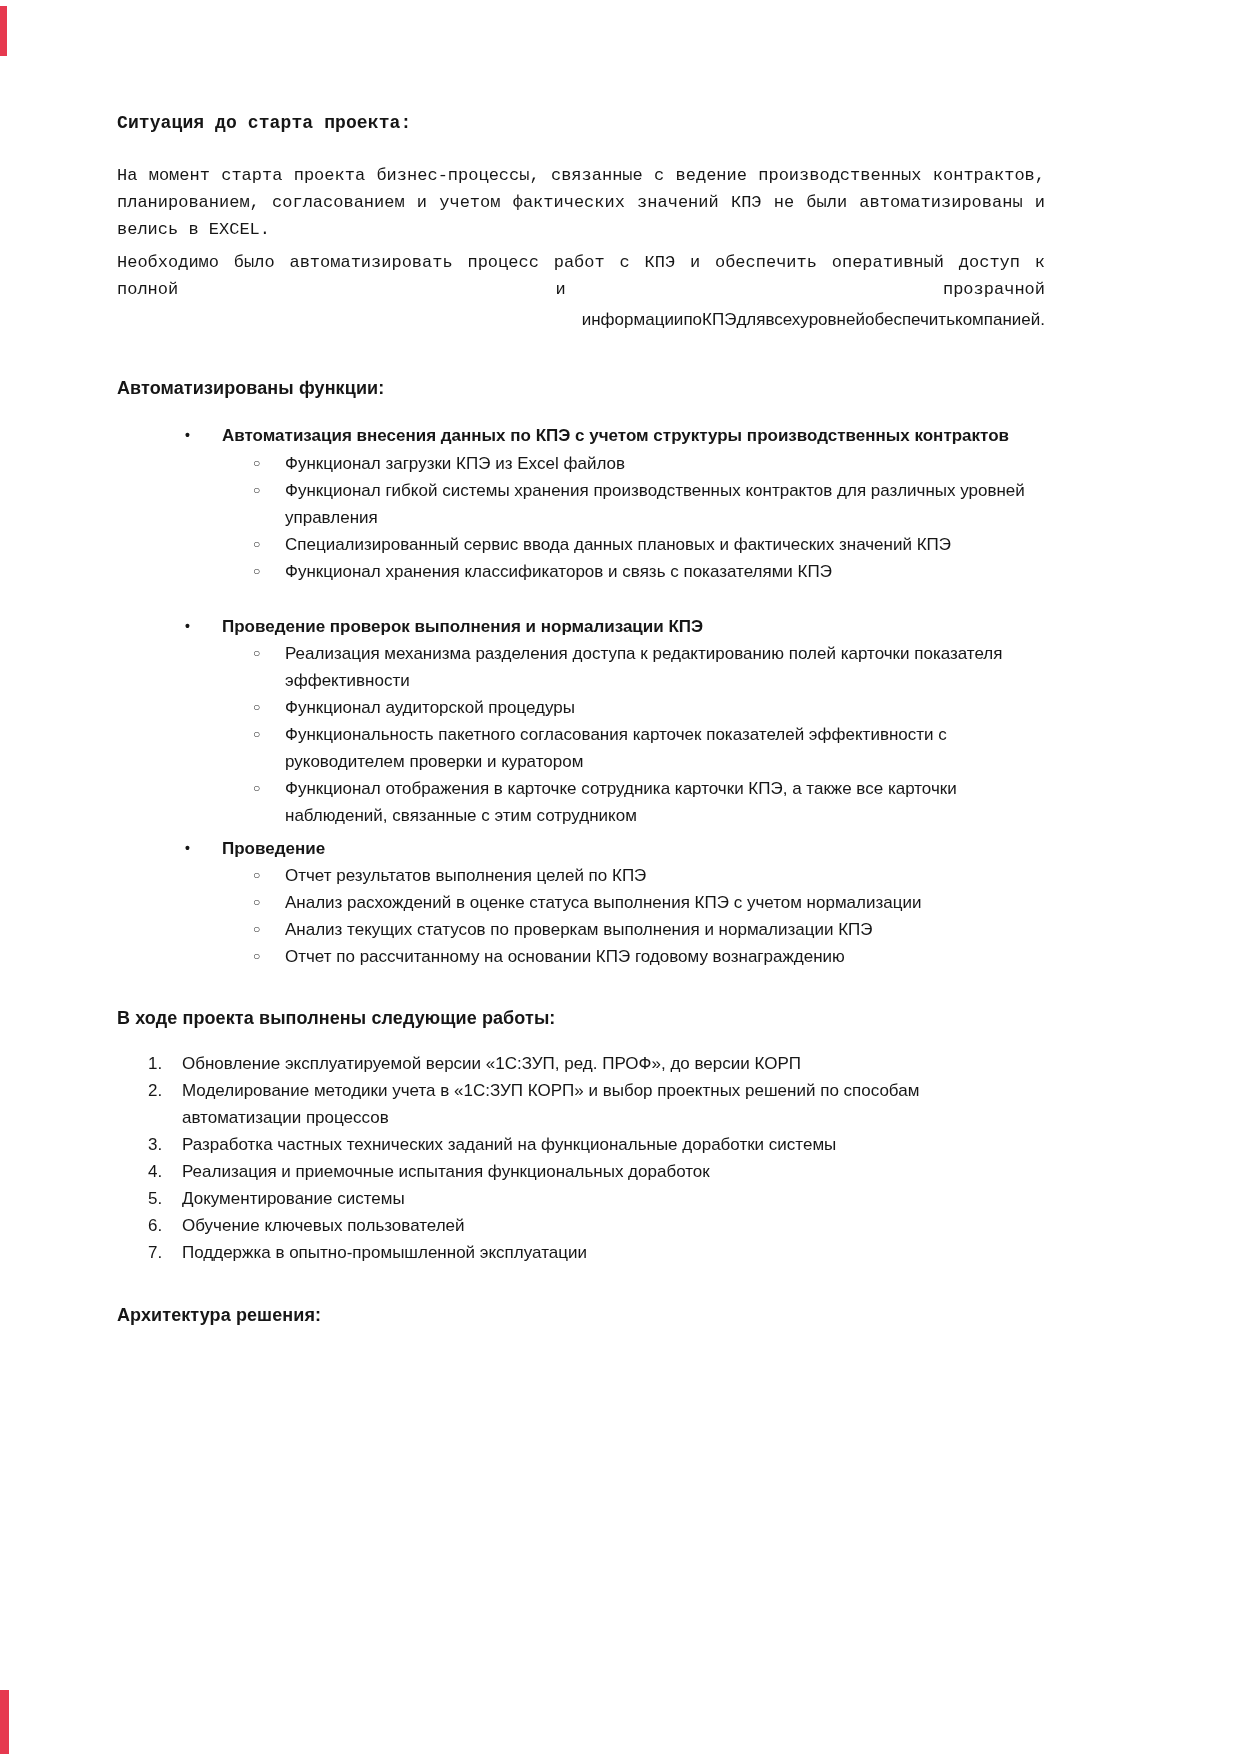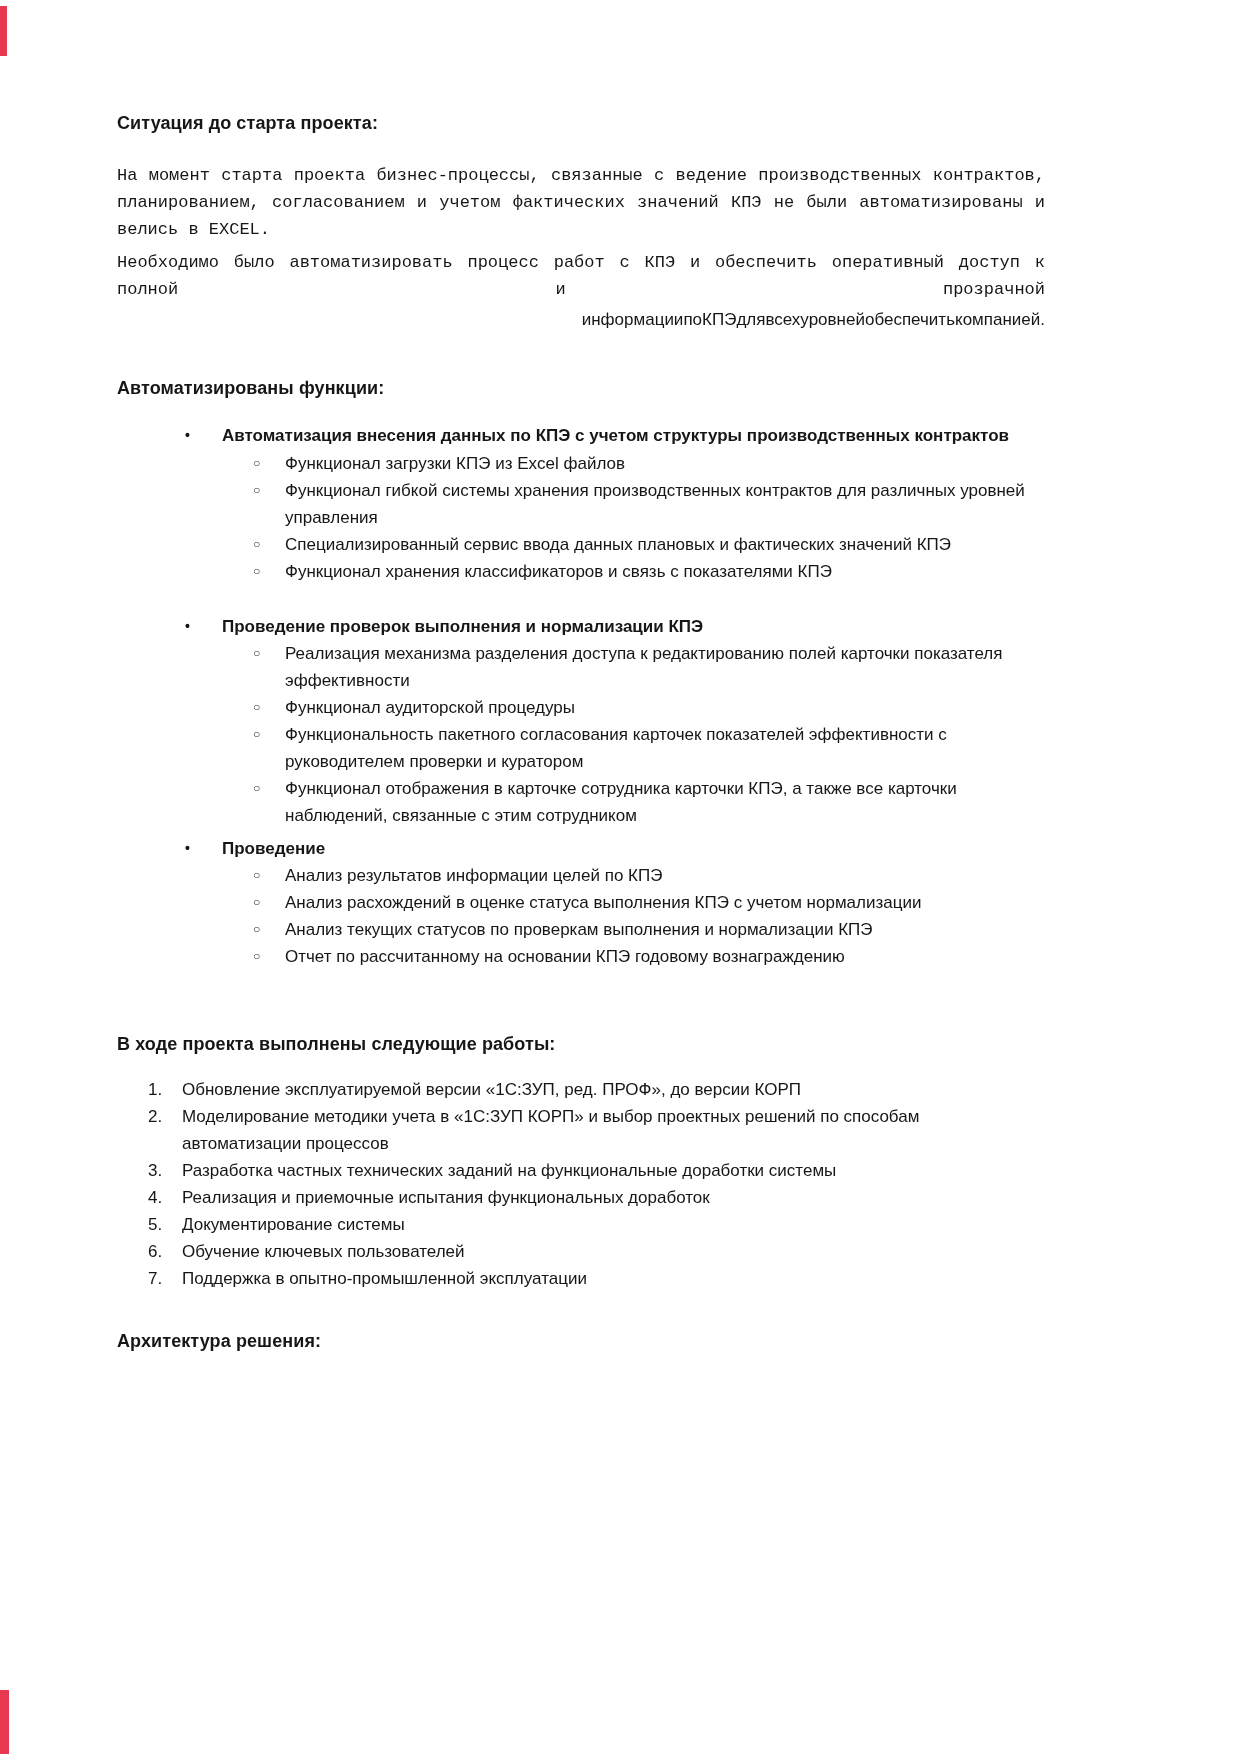--- a/index.html
+++ b/index.html
@@ -14,23 +14,23 @@
   .page { position:absolute; inset:0; background:#ffffff; }
 
   
   .artifact { position:absolute; left:0; background:#e6394f; }
   .artifact-top    { top:6px;    width:7px; height:50px; }
   .artifact-bottom { top:1690px; width:9px; height:64px; }
 
   .content { position:absolute; left:117px; top:0; width:928px; }
 
   .hd { font-size:18px; font-weight:bold; line-height:22px; letter-spacing:.1px; }
-  #h-situation    { margin-top:112px; }
+  #h-situation    { margin-top:112px;font-family:Liberation Mono, monospace; }
   #h-functions    { margin-top:44px; }
-  #h-works        { margin-top:63px; }
+  #h-works        { margin-top:37px; }
   #h-architecture { margin-top:38px; }
 
   .para { font-size:17px; line-height:27px; text-align:justify;font-family:Liberation Mono, monospace; }
   .p1   { margin-top:28px; }
   .p2l1 { margin-top:6px; text-align:justify; text-align-last:justify; }
   .p2l2 { margin-top:3px; font-size:17px; line-height:27px;
           display:flex; justify-content:flex-end; }
 
   
   .li1 { display:flex; font-size:17px; line-height:27px; font-weight:bold; }
@@ -120,21 +120,21 @@
       <span class="m2">○</span>
       <span class="t">Функционал отображения в карточке сотрудника карточки КПЭ, а также все карточки наблюдений, связанные с этим сотрудником</span>
     </div>
 
     <div class="li1 g3-label">
       <span class="m1">•</span>
       <span class="t">Проведение</span>
     </div>
     <div class="li2">
       <span class="m2">○</span>
-      <span class="t">Анализ результатов информации целей по КПЭ</span>
+      <span class="t">Отчет результатов выполнения целей по КПЭ</span>
     </div>
     <div class="li2">
       <span class="m2">○</span>
       <span class="t">Анализ расхождений в оценке статуса выполнения КПЭ с учетом нормализации</span>
     </div>
     <div class="li2">
       <span class="m2">○</span>
       <span class="t">Анализ текущих статусов по проверкам выполнения и нормализации КПЭ</span>
     </div>
     <div class="li2">

